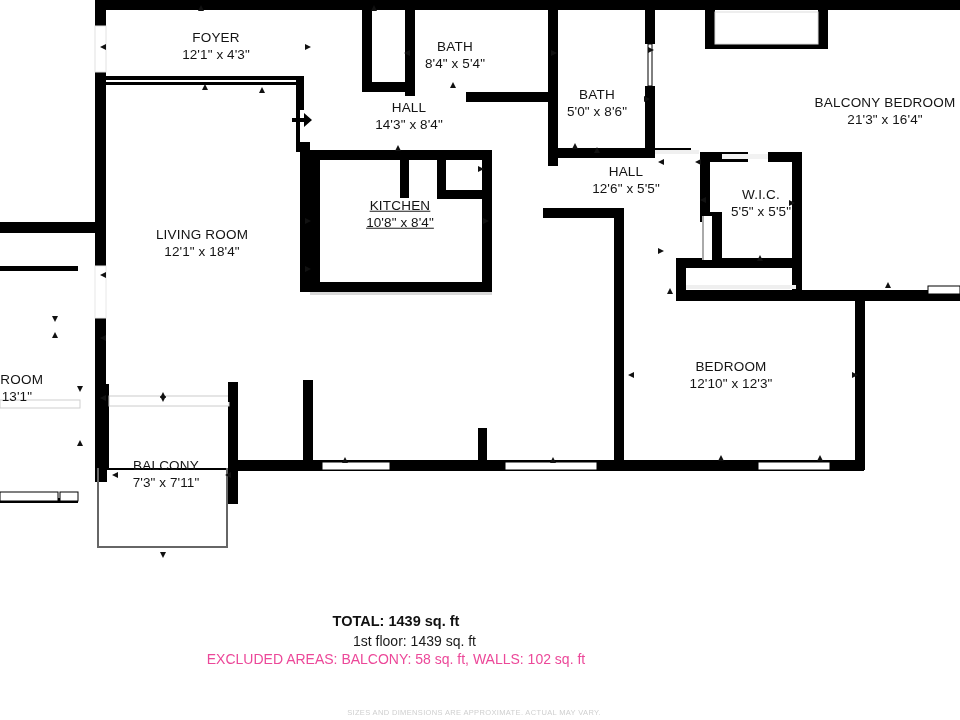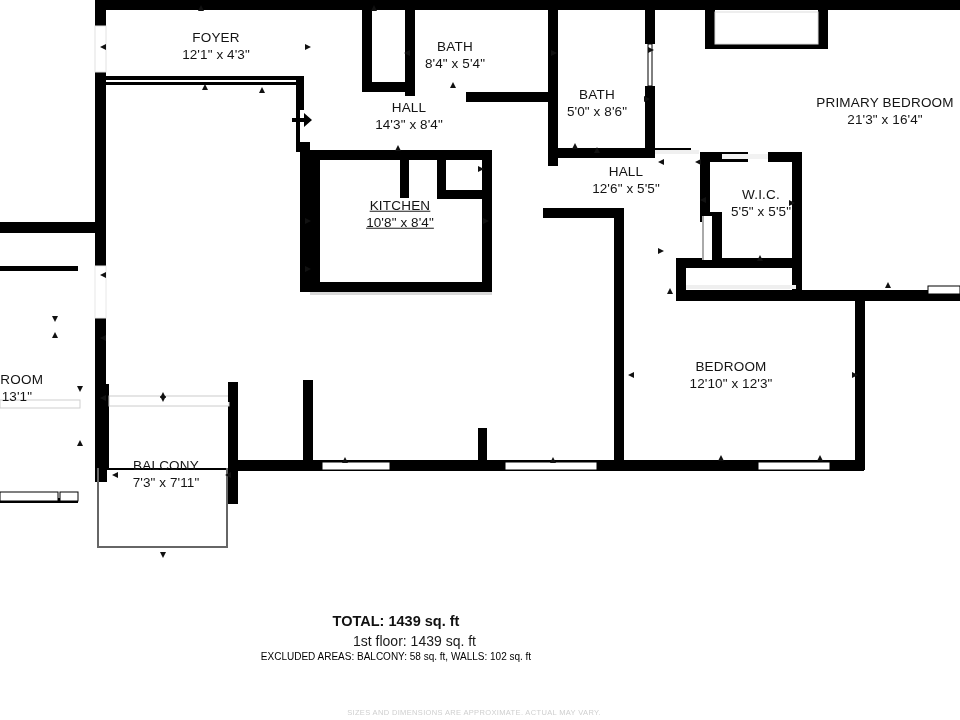--- a/index.html
+++ b/index.html
@@ -67,22 +67,22 @@
     color: #111111;
     line-height: 1.35;
   }
   #summary-block .sum-floor {
     font-size: 14px;
     color: #1a1a1a;
     line-height: 1.35;
     padding-left: 37px;
   }
   #summary-block .sum-excluded {
-    font-size: 10px;
-    color: #000000;
+    font-size: 14px;
+    color: #ec4899;
     line-height: 1.35;
   }
   #disclaimer {
     position: absolute;
     left: 0;
     top: 708px;
     width: 948px;
     text-align: center;
     font-size: 7.5px;
     letter-spacing: 0.35px;
@@ -318,21 +318,21 @@
     <span class="rl-name">BATH</span>
     <span class="rl-dim">8'4" x 5'4"</span>
   </div>
 
   <div class="room-label" style="left:597px; top:103px;">
     <span class="rl-name">BATH</span>
     <span class="rl-dim">5'0" x 8'6"</span>
   </div>
 
   <div class="room-label" style="left:885px; top:111px;">
-    <span class="rl-name">PRIMARY BEDROOM</span>
+    <span class="rl-name">BALCONY BEDROOM</span>
     <span class="rl-dim">21'3" x 16'4"</span>
   </div>
 
   <div class="room-label" style="left:409px; top:116px;">
     <span class="rl-name">HALL</span>
     <span class="rl-dim">14'3" x 8'4"</span>
   </div>
 
   <div class="room-label" style="left:626px; top:180px;">
     <span class="rl-name">HALL</span>
@@ -342,20 +342,24 @@
   <div class="room-label" style="left:761px; top:203px;">
     <span class="rl-name">W.I.C.</span>
     <span class="rl-dim">5'5" x 5'5"</span>
   </div>
 
   <div class="room-label" style="left:400px; top:214px;text-decoration:underline;">
     <span class="rl-name">KITCHEN</span>
     <span class="rl-dim">10'8" x 8'4"</span>
   </div>
 
+  <div class="room-label" style="left:202px; top:243px;">
+    <span class="rl-name">LIVING ROOM</span>
+    <span class="rl-dim">12'1" x 18'4"</span>
+  </div>
 
 
   <div class="room-label" style="left:731px; top:375px;">
     <span class="rl-name">BEDROOM</span>
     <span class="rl-dim">12'10" x 12'3"</span>
   </div>
 
   <div class="room-label clipped-left" style="left:-28px; top:388px;">
     <span class="rl-name">BEDROOM</span>
     <span class="rl-dim">'6" x 13'1"</span>

